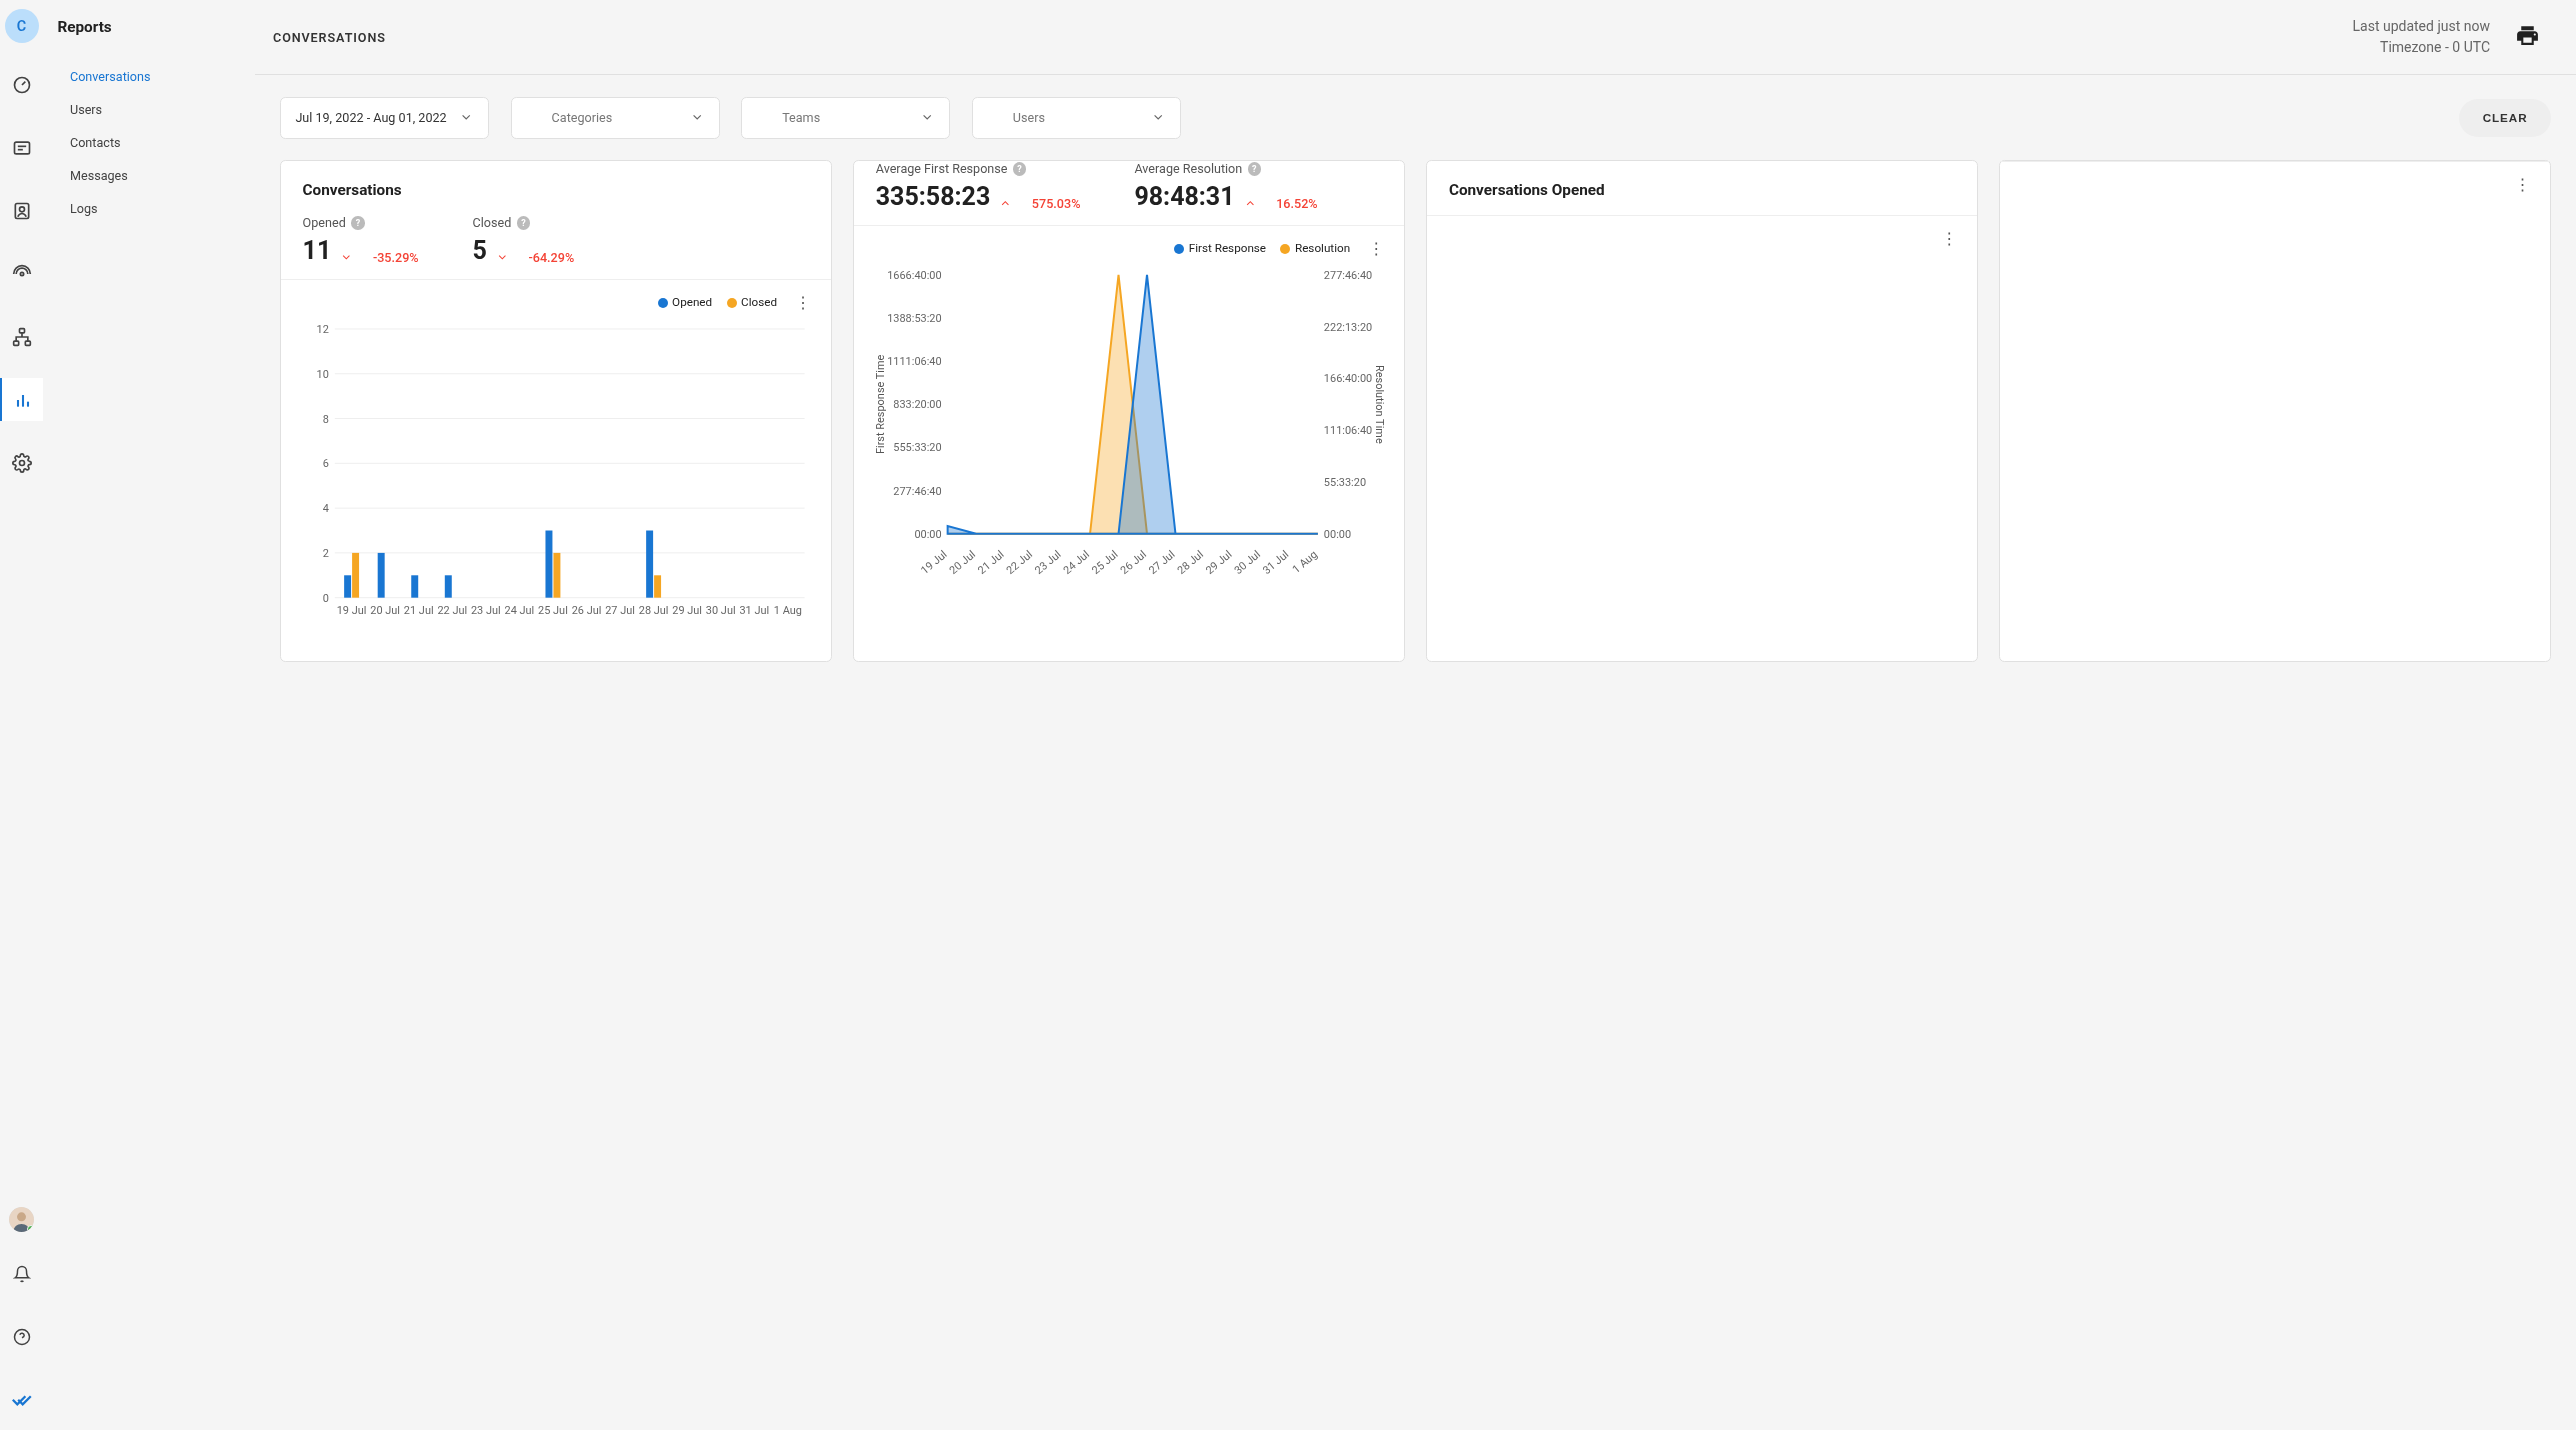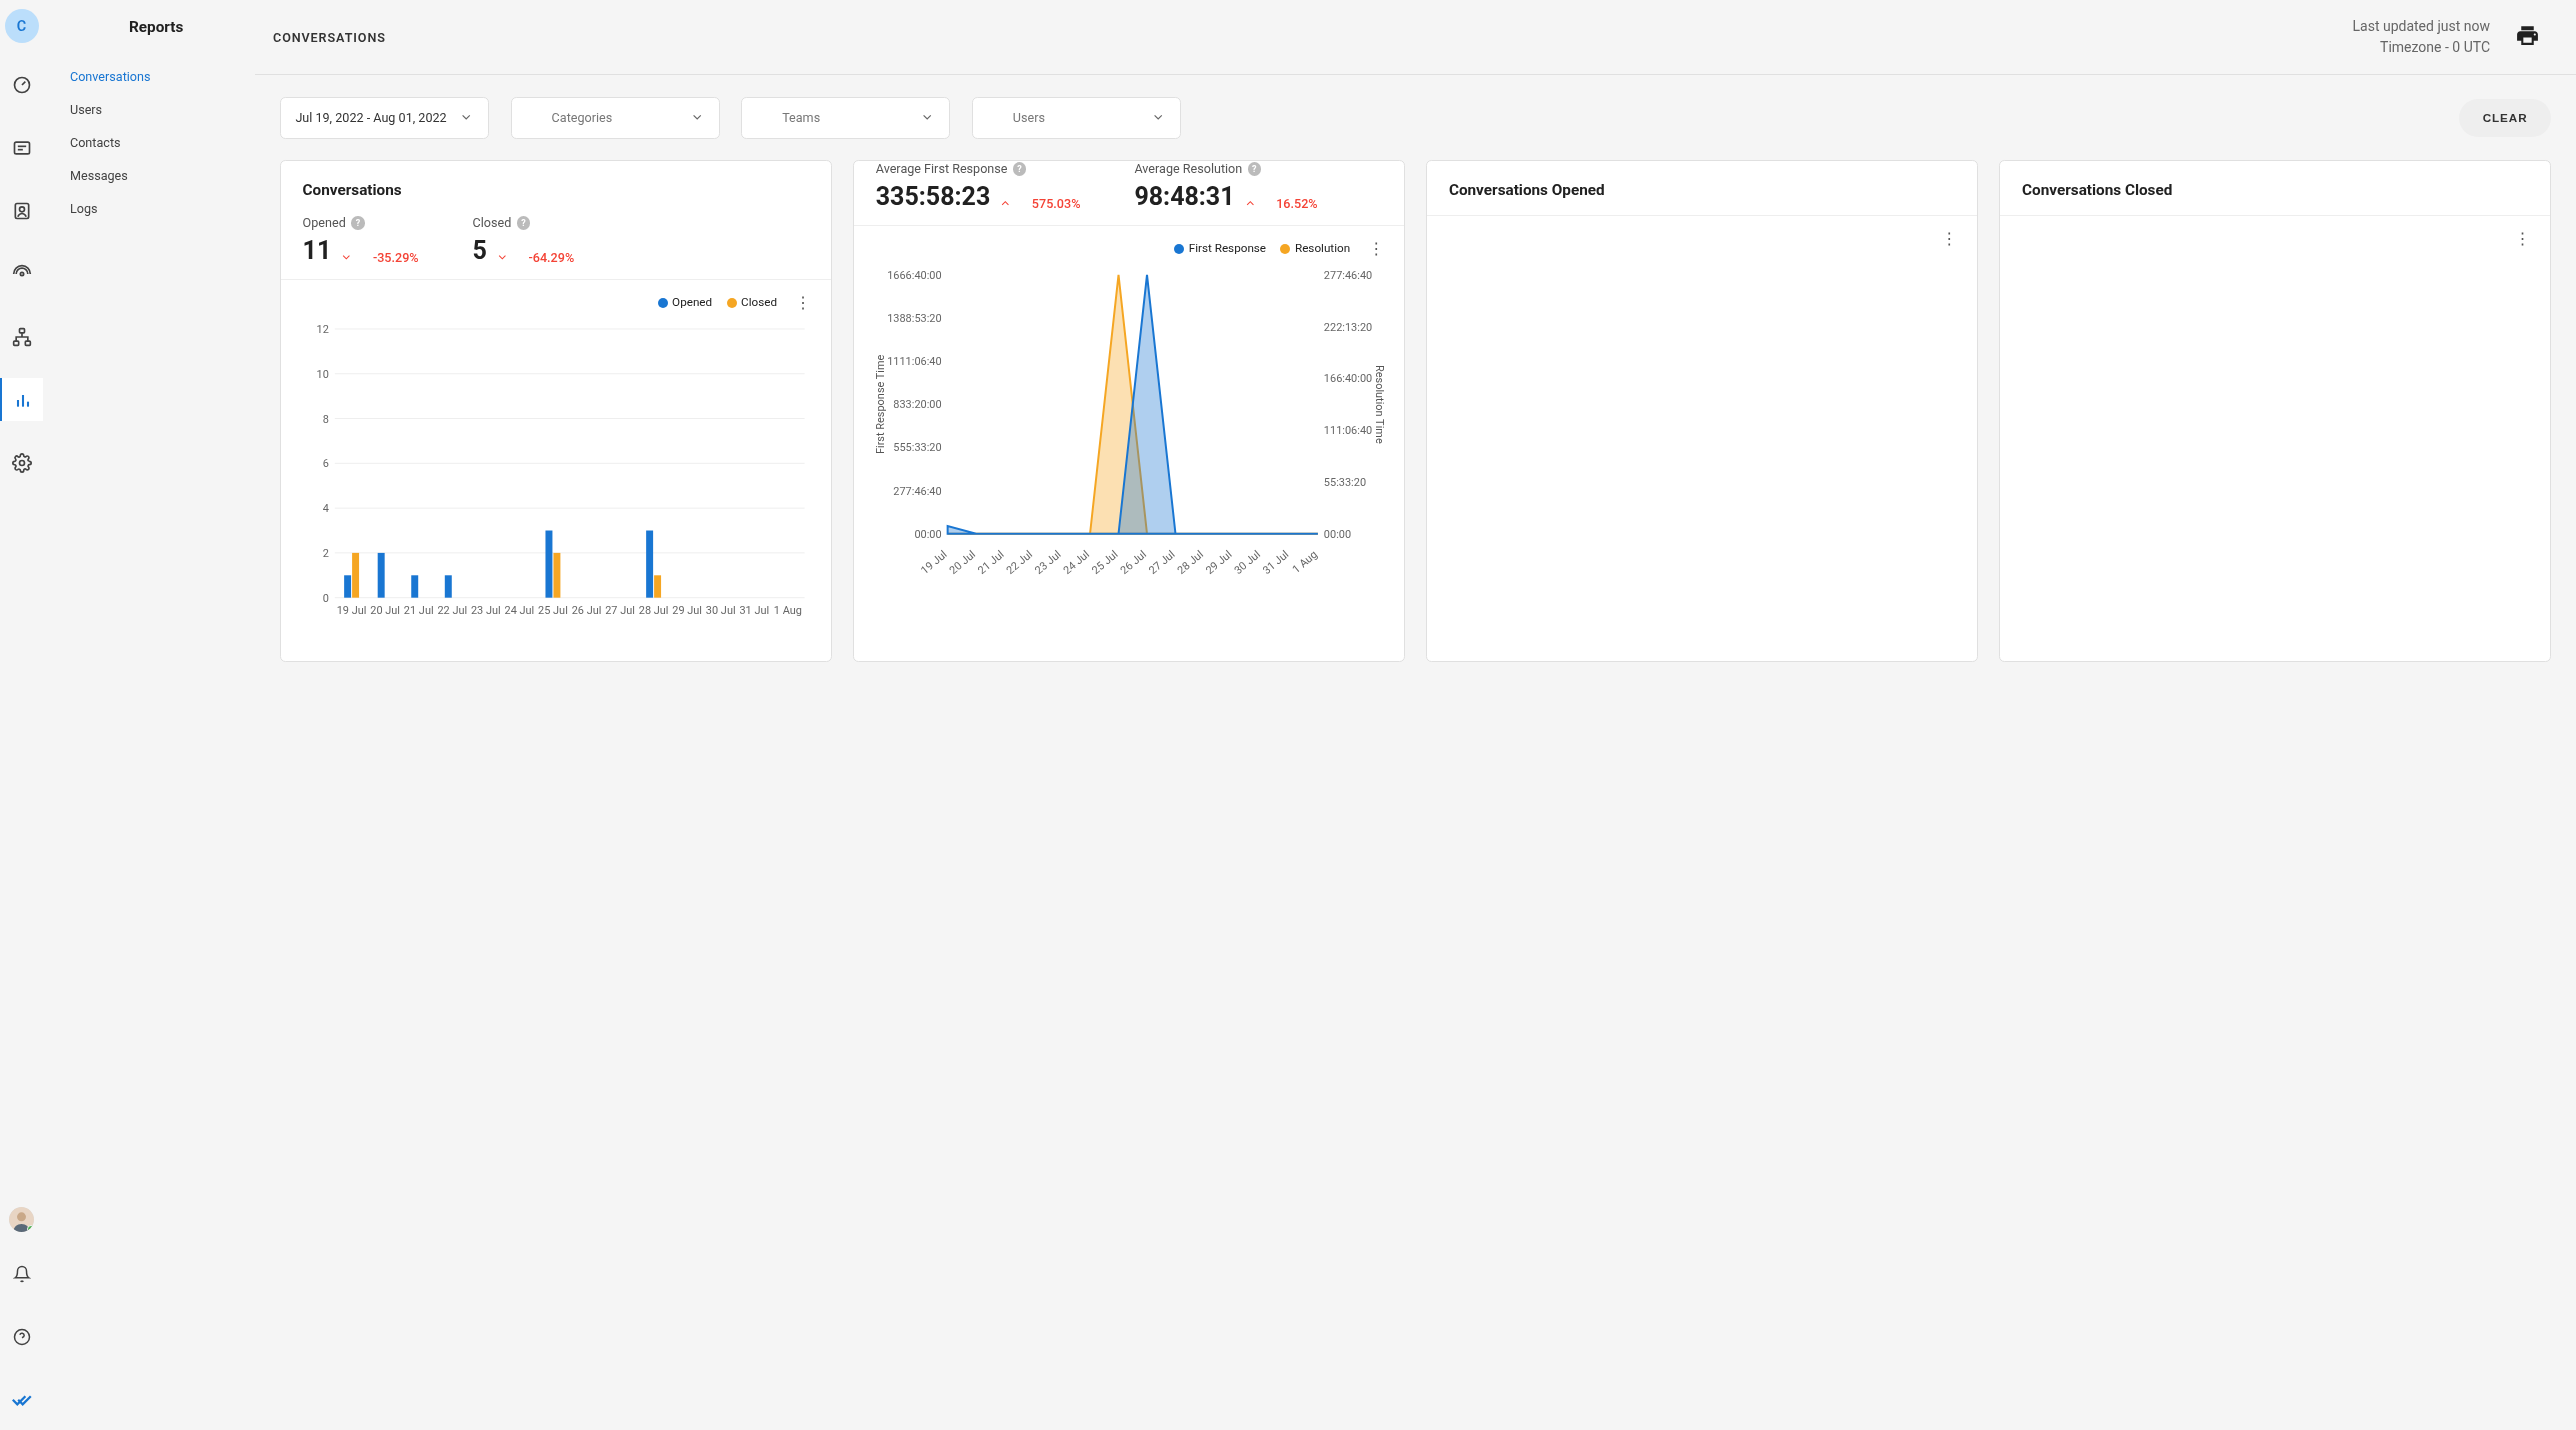--- a/index.html
+++ b/index.html
@@ -11,21 +11,21 @@
 .avatar-circle { width: 34px; height: 34px; border-radius: 50%; background: #bbdefb; color: #1976d2; display: flex; align-items: center; justify-content: center; font-weight: 600; font-size: 14.4px; }
 .rail-icon { width: 43px; height: 43px; display: flex; align-items: center; justify-content: center; color: #424242; cursor: pointer; }
 .rail-icon.active { color: #1976d2; border-left: 2.7px solid #1976d2; background: #fff; }
 .rail-spacer { flex: 1; }
 .rail-avatar { width: 25px; height: 25px; border-radius: 50%; background: #ddd; position: relative; overflow: hidden; }
 .rail-avatar .dot { position: absolute; right: -0.9px; bottom: -0.9px; width: 8px; height: 8px; background: #4caf50; border: 1.8px solid #f5f5f5; border-radius: 50%; }
 .rail-avatar svg { width: 25px; height: 25px; }
 
 
 .sidebar { width: 212px; background: #f5f5f5; padding: 18px 0 0 14.4px; }
-.sidebar-title { font-size: 15.3px; font-weight: 700; margin-bottom: 23.5px; text-align: center; }
+.sidebar-title { font-size: 15.3px; font-weight: 700; margin-bottom: 23.5px; }
 .sidebar-item { font-size: 12.6px; padding: 9px 0 9px 12.6px; color: #424242; cursor: pointer; }
 .sidebar-item.active { color: #1976d2; }
 
 
 .main { flex: 1; background: #f5f5f5; display: flex; flex-direction: column; overflow: auto; }
 .header { display: flex; justify-content: space-between; align-items: center; padding: 16px 36px 16px 18px; border-bottom: 0.9px solid #e0e0e0; }
 .page-title { font-size: 12.6px; letter-spacing: 0.9px; font-weight: 600; color: #333; }
 .header-right { display: flex; align-items: center; gap: 25px; }
 .header-text { text-align: right; font-size: 14px; color: #666; line-height: 1.5; }
 .print-icon { cursor: pointer; }
@@ -358,21 +358,20 @@
 
       <div class="card">
         <div class="card-title">Conversations Opened</div>
         <div class="chart-area">
           <div class="legend">
               <span class="more">⋮</span>
             </div>
         </div>
       </div>
       <div class="card">
-        <div class="card-title">Conversations Closed</div>
         <div class="chart-area">
           <div class="legend">
               <span class="more">⋮</span>
             </div>
         </div>
       </div>
     </div>
   </div>
 </div>
 

